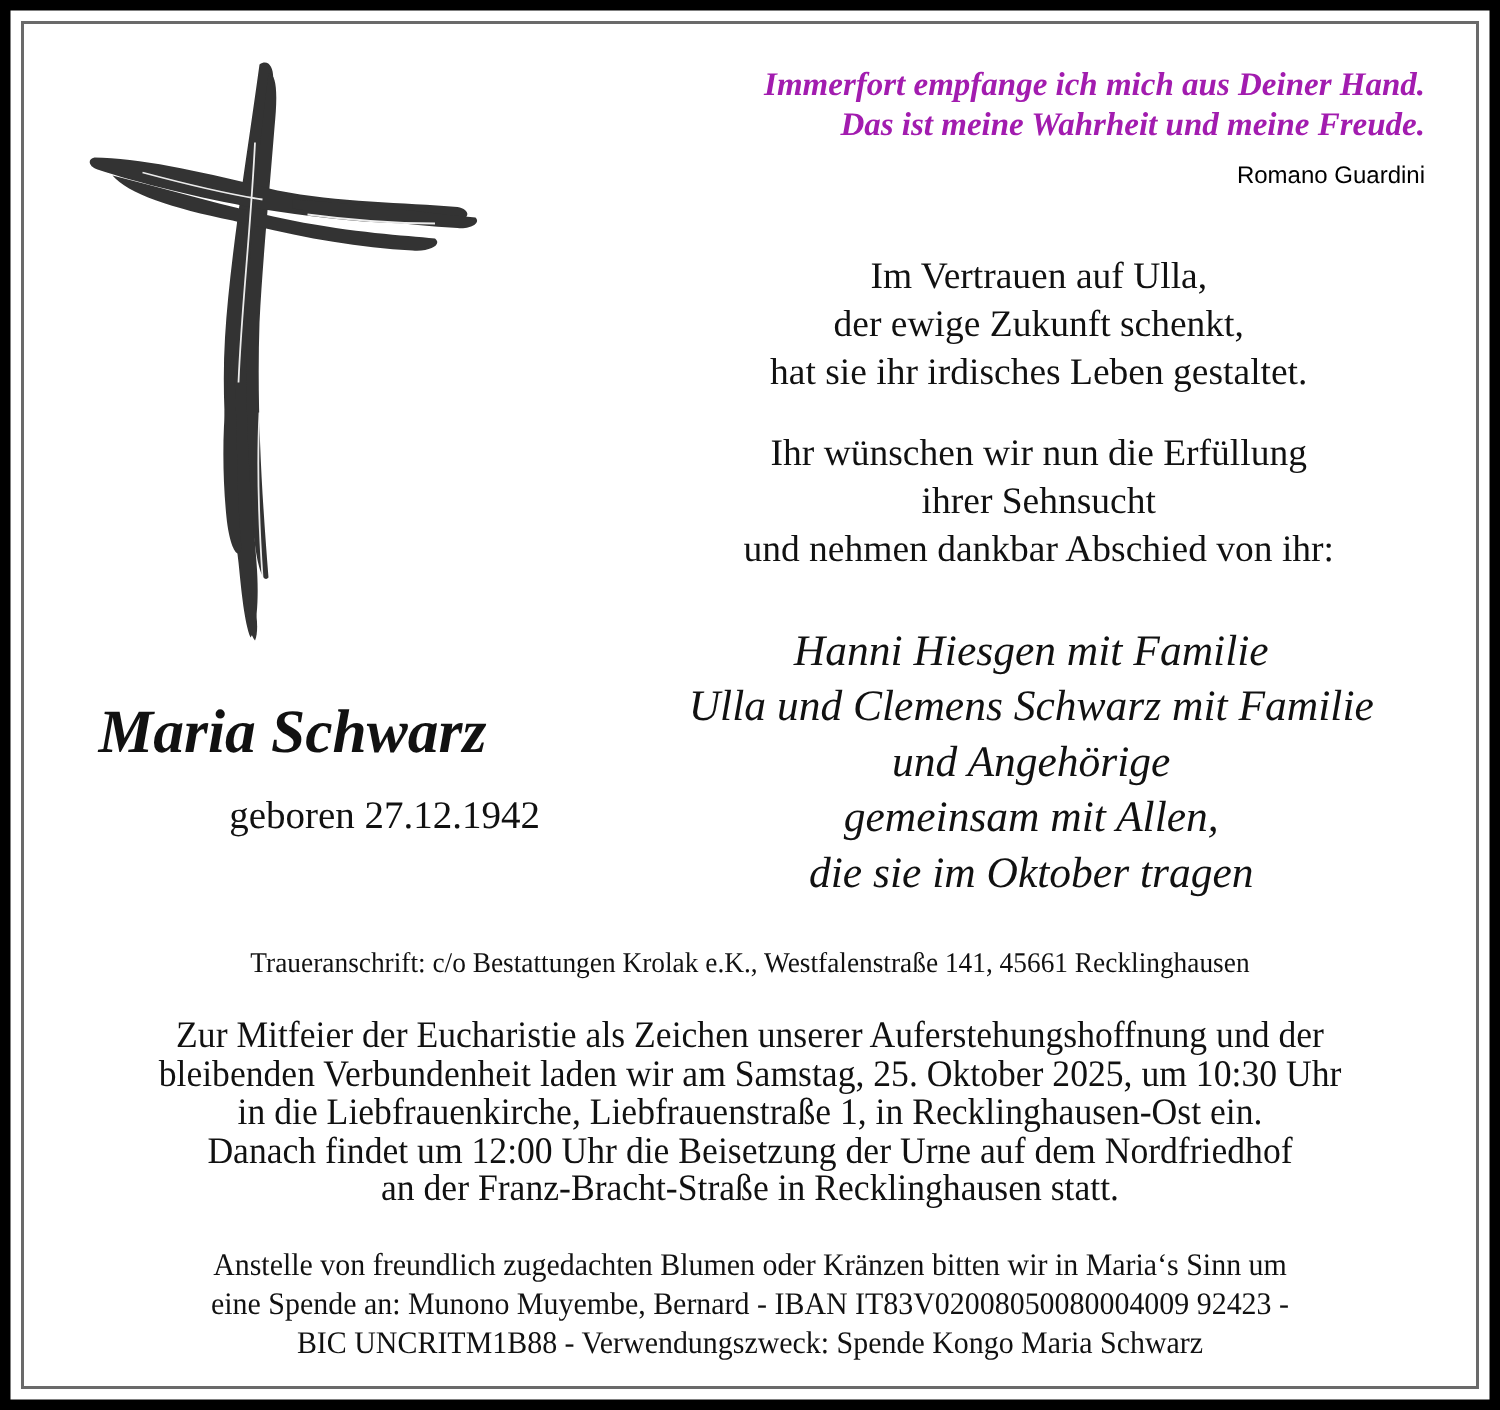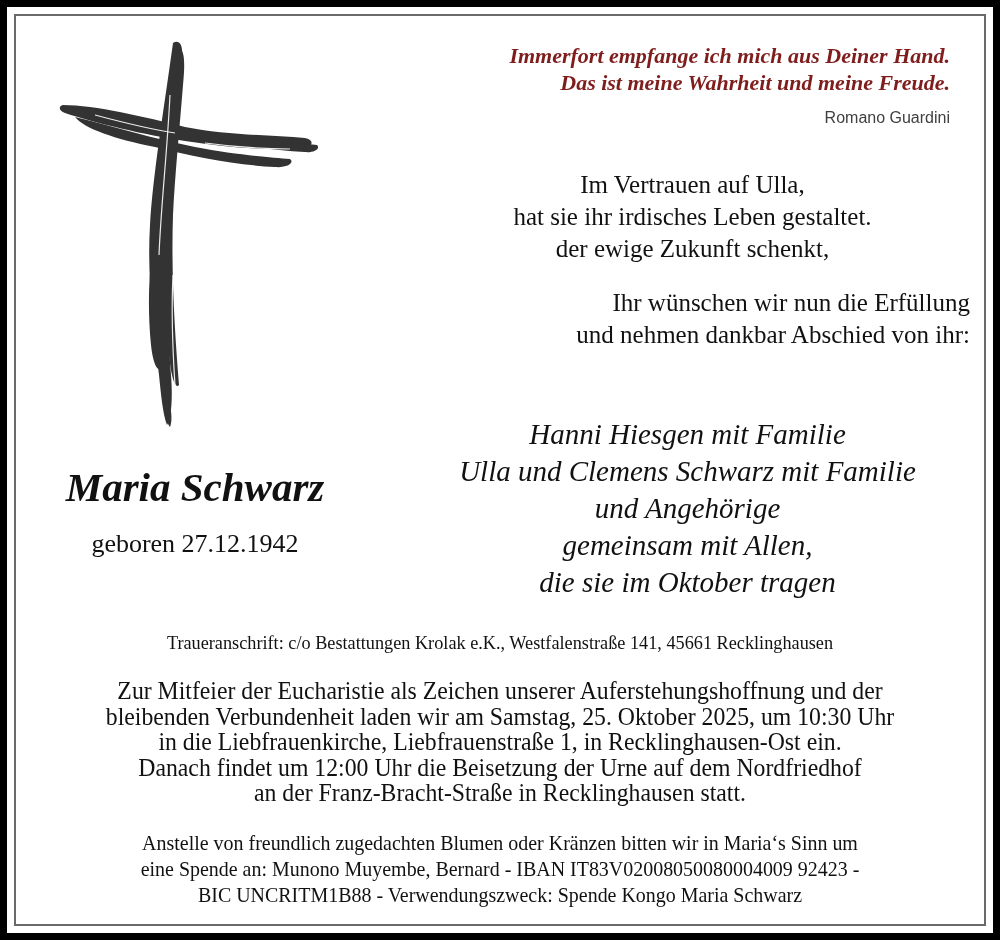--- a/index.html
+++ b/index.html
@@ -9,51 +9,51 @@
     box-sizing: border-box; border: 7px solid #000; background: #fff;
   }
   .inner {
     position: absolute; left: 14px; top: 14px; width: 972px; height: 912px;
     box-sizing: border-box; border: 2px solid #6a6a6a; background: #fff;
   }
 
   .quote {
     position: absolute; right: 50px; top: 42px; text-align: right;
     font-family: "Liberation Serif", serif; font-style: italic; font-weight: bold;
-    font-size: 22px; line-height: 27px; color: #7f1d1d;
+    font-size: 22px; line-height: 27px; color: #a21caf;
   }
   .quote .line { display: block; white-space: nowrap; }
   .author {
     position: absolute; right: 50px; top: 109px;
-    font-family: "Liberation Sans", sans-serif; font-size: 16px; color: #404040;
+    font-family: "Liberation Sans", sans-serif; font-size: 16px; color: #000000;
   }
   .cross { position: absolute; left: 55px; top: 35px; width: 275px; height: 395px; }
 
   .verse {
     position: absolute; left: 415px; width: 555px; text-align: center;
     font-family: "Liberation Serif", serif; font-size: 25px; line-height: 32px; color: #111;
   }
   .verse .line { display: block; white-space: nowrap; }
   .verse1 { top: 169px; }
-  .verse2 { top: 287px; text-align: right; }
+  .verse2 { top: 287px; }
 
   .mourners {
     position: absolute; left: 400px; width: 575px; top: 416px; text-align: center;
     font-family: "Liberation Serif", serif; font-style: italic;
     font-size: 29px; line-height: 37px; color: #111;
   }
   .mourners .line { display: block; white-space: nowrap; font-family: Liberation Serif, serif; }
 
   .name {
     position: absolute; left: 30px; width: 330px; top: 462px; text-align: center;
     font-family: Liberation Serif, serif; font-style: italic; font-weight: bold;
     font-size: 41px; line-height: 50px; color: #111; white-space: nowrap;
   }
   .dates {
-    position: absolute; left: 30px; width: 330px; top: 528px; text-align: center;
+    position: absolute; left: 30px; width: 330px; top: 528px; text-align: right;
     font-family: "Liberation Serif", serif; font-size: 26px; line-height: 32px; color: #111;
   }
   .dates .line { display: block; white-space: nowrap; }
 
   .address {
     position: absolute; left: 20px; width: 960px; top: 631px; text-align: center;
     font-family: "Liberation Serif", serif; font-size: 19px; line-height: 24px; color: #111;
     white-space: nowrap; transform: scaleX(0.96); transform-origin: center;
   }
   .service {
@@ -94,25 +94,26 @@
   <g stroke="#ffffff" stroke-width="1.2" fill="none" opacity="0.9">
     <path d="M115 60 C112 120 106 170 104 220"></path>
     <path d="M118 240 C116 280 118 320 120 350"></path>
     <path d="M40 80 C70 88 100 95 120 98"></path>
     <path d="M150 108 C180 112 210 114 235 114"></path>
   </g>
 </svg>
 
 <div class="verse verse1">
   <span class="line">Im Vertrauen auf Ulla,</span>
+  <span class="line">der ewige Zukunft schenkt,</span>
   <span class="line">hat sie ihr irdisches Leben gestaltet.</span>
-  <span class="line">der ewige Zukunft schenkt,</span>
 </div>
 <div class="verse verse2">
   <span class="line">Ihr wünschen wir nun die Erfüllung</span>
+  <span class="line">ihrer Sehnsucht</span>
   <span class="line">und nehmen dankbar Abschied von ihr:</span>
 </div>
 
 <div class="mourners">
   <span class="line">Hanni Hiesgen mit Familie</span>
   <span class="line">Ulla und Clemens Schwarz mit Familie</span>
   <span class="line">und Angehörige</span>
   <span class="line">gemeinsam mit Allen,</span>
   <span class="line">die sie im Oktober tragen</span>
 </div>

